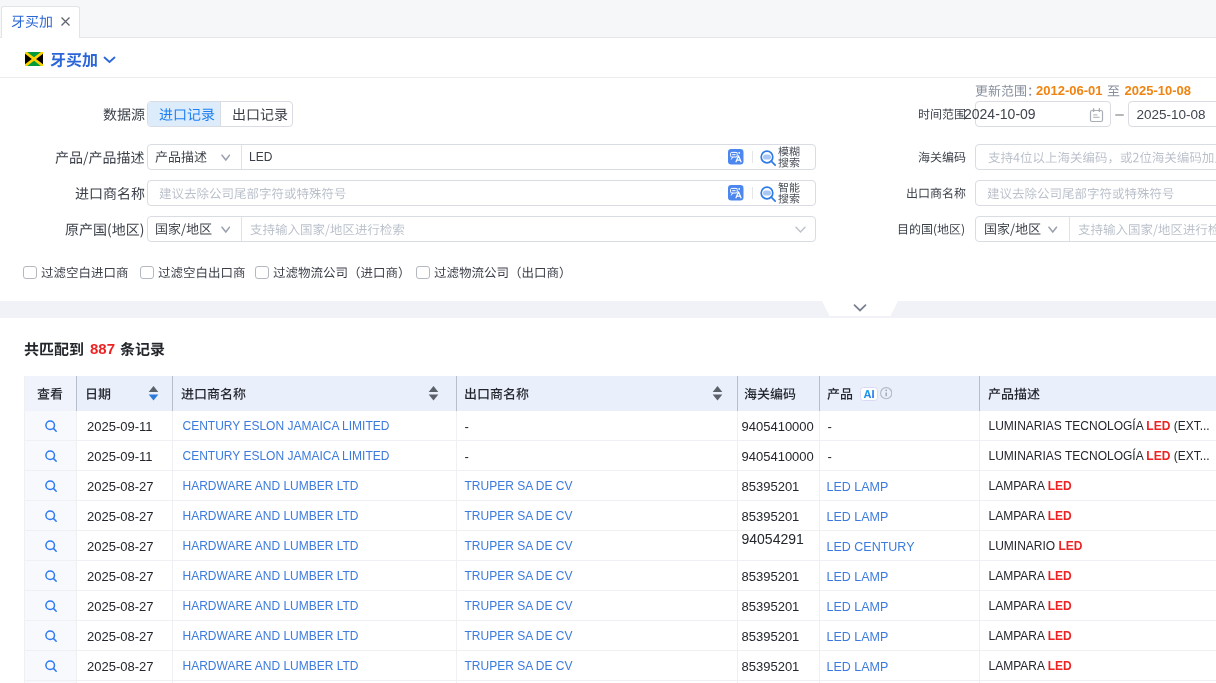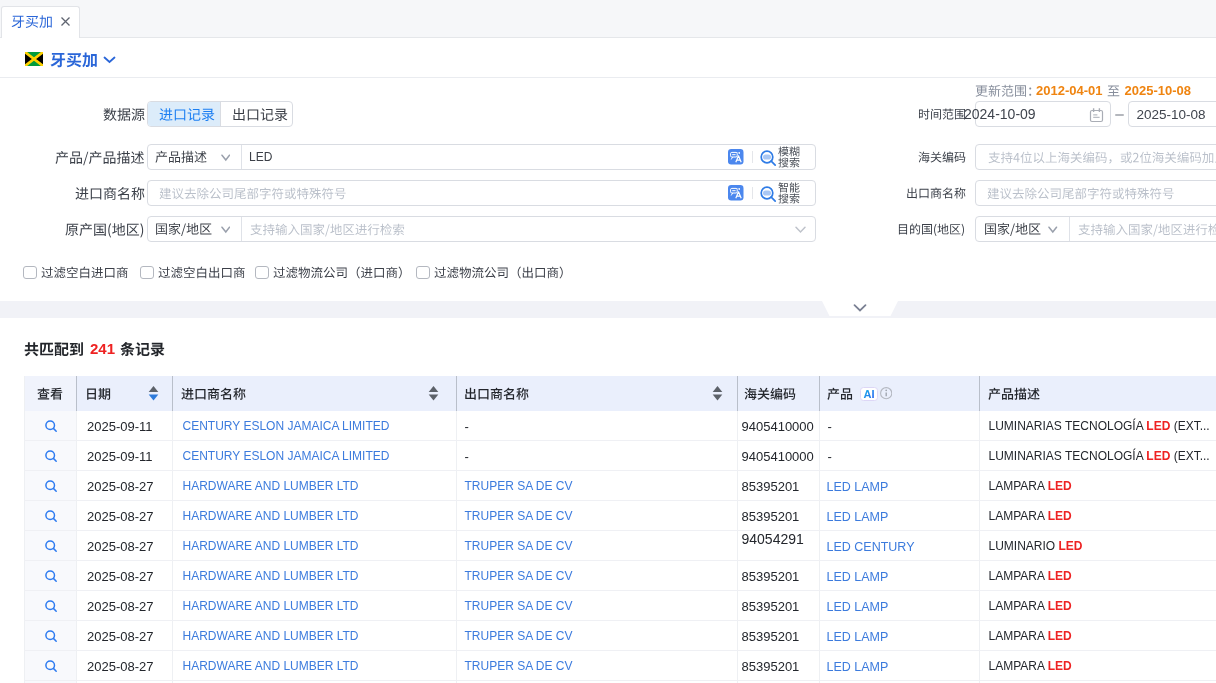--- a/index.html
+++ b/index.html
@@ -246,21 +246,21 @@
 <div style="position:absolute;right:25px;top:81.7px;display:flex;align-items:center;white-space:nowrap;font-size:13px;font-weight:700;color:#ef8410;">
     <svg width="61.3" height="17.6" viewBox="0 0 61.3 17.6">
       <g fill="#878e9c" transform="translate(0,13.74) scale(0.013000)">
         <use href="#g36" x="0"></use>
         <use href="#g37" x="1000"></use>
         <use href="#g27" x="2000"></use>
         <use href="#g28" x="3000"></use>
         <use href="#g38" x="4000"></use>
       </g>
     </svg>
-    <span>2012-04-01</span>
+    <span>2012-06-01</span>
     <span style="margin:0 4px">
       <svg width="14.0" height="17.6" viewBox="0 0 14.0 17.6">
         <g fill="#878e9c" transform="translate(0,13.74) scale(0.013000)">
           <use href="#g39" x="0"></use>
         </g>
       </svg>
     </span>
     <span>2025-10-08</span>
   </div>
 <div style="position:absolute;left:146.5px;top:101.0px;width:146.0px;height:26.0px;border:1px solid #d9dce2;border-radius:4px;background:#fff;display:flex;box-sizing:border-box;"></div>
@@ -606,21 +606,21 @@
   </div>
 <div style="position:absolute;left:24px;top:338.9px;display:flex;align-items:center;white-space:nowrap;font-size:15px;font-weight:700;color:#ee2222;">
     <svg width="61.0" height="20.2" viewBox="0 0 61.0 20.2">
       <g fill="#23262b" transform="translate(0,15.8) scale(0.015000)">
         <use href="#g85" x="0"></use>
         <use href="#g86" x="1000"></use>
         <use href="#g87" x="2000"></use>
         <use href="#g88" x="3000"></use>
       </g>
     </svg>
-    <span style="margin:0 5px">241</span>
+    <span style="margin:0 5px">887</span>
     <svg width="46.0" height="20.2" viewBox="0 0 46.0 20.2">
       <g fill="#23262b" transform="translate(0,15.8) scale(0.015000)">
         <use href="#g89" x="0"></use>
         <use href="#g90" x="1000"></use>
         <use href="#g91" x="2000"></use>
       </g>
     </svg>
   </div>
 <div style="position:absolute;left:24.0px;top:376.0px;width:1192.0px;height:35.0px;background:#eaeffc;"></div>
 <div style="position:absolute;left:24.0px;top:376.0px;width:52.0px;height:35.0px;background:#f0f3fc;"></div>

